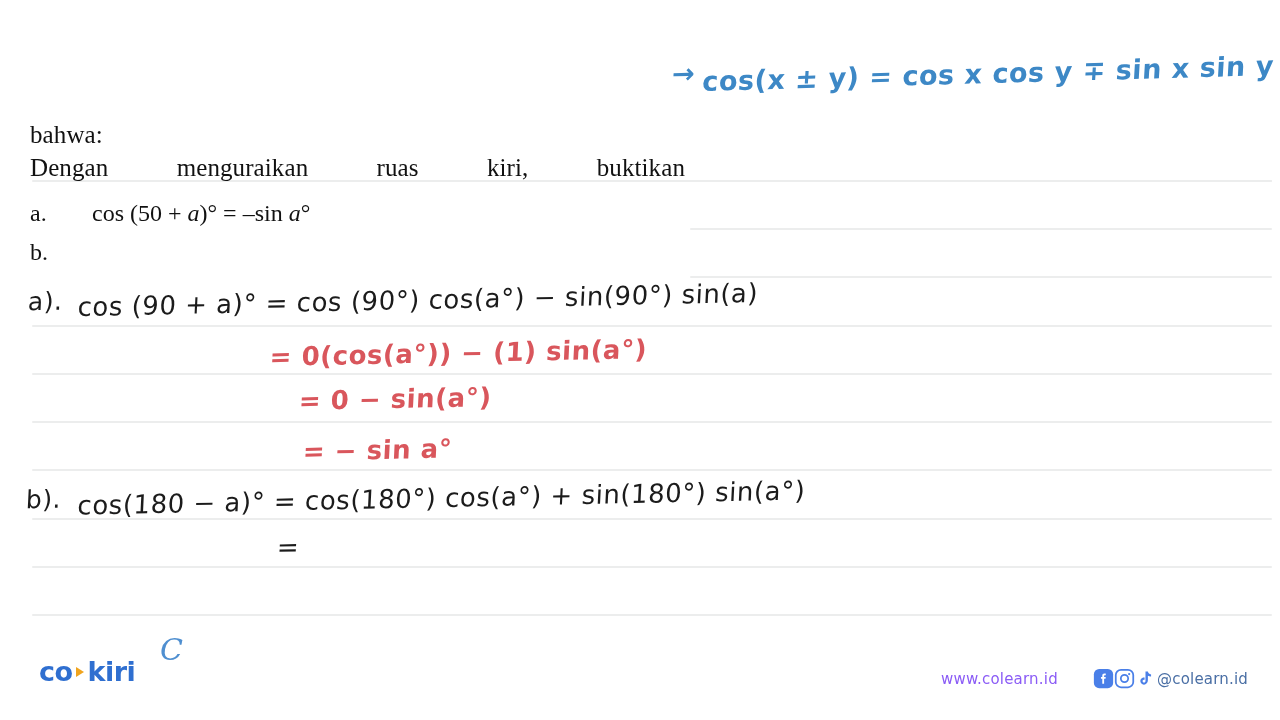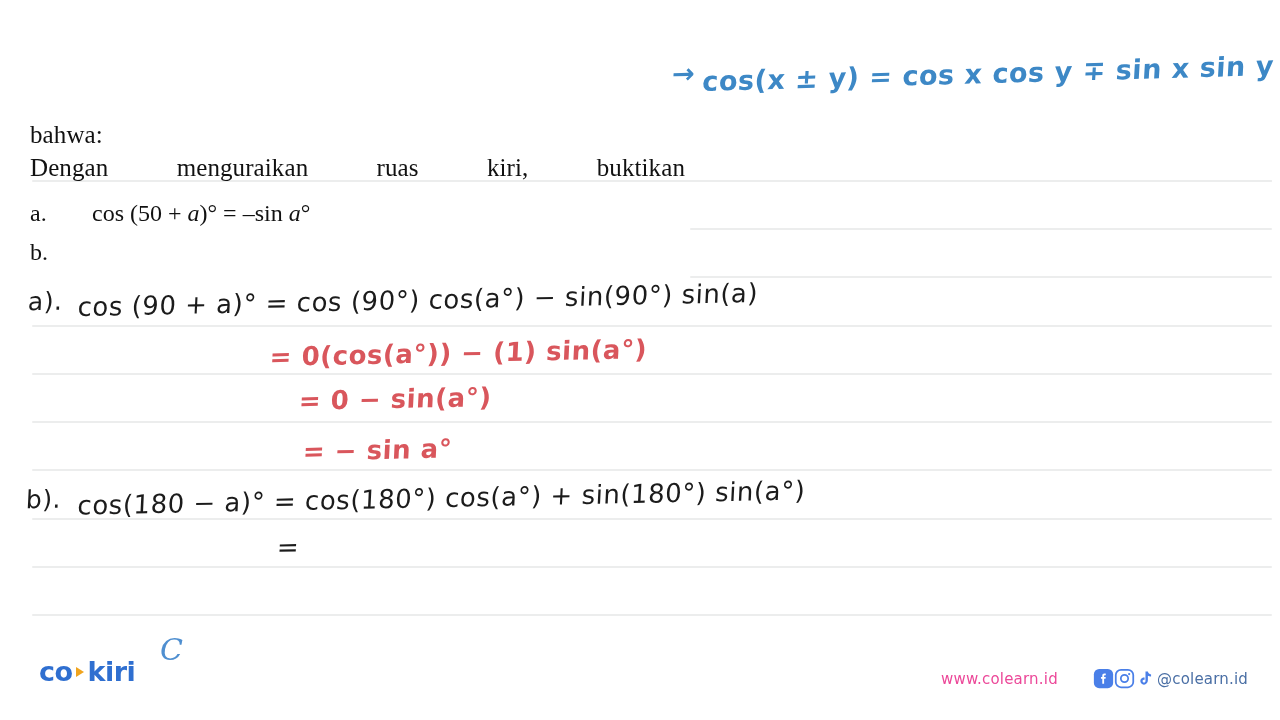--- a/index.html
+++ b/index.html
@@ -132,21 +132,21 @@
     font-family: "DejaVu Serif", serif;
     font-style: italic;
     font-size: 30px;
   }
   .site {
     position: absolute;
     left: 941px;
     top: 670px;
     font-family: "DejaVu Sans", sans-serif;
     font-size: 15px;
-    color: #ec4899;
+    color: #8b5cf6;
     letter-spacing: 0.2px;
   }
   .socials {
     position: absolute;
     left: 1093px;
     top: 668px;
     display: flex;
     align-items: center;
   }
   .handle {

